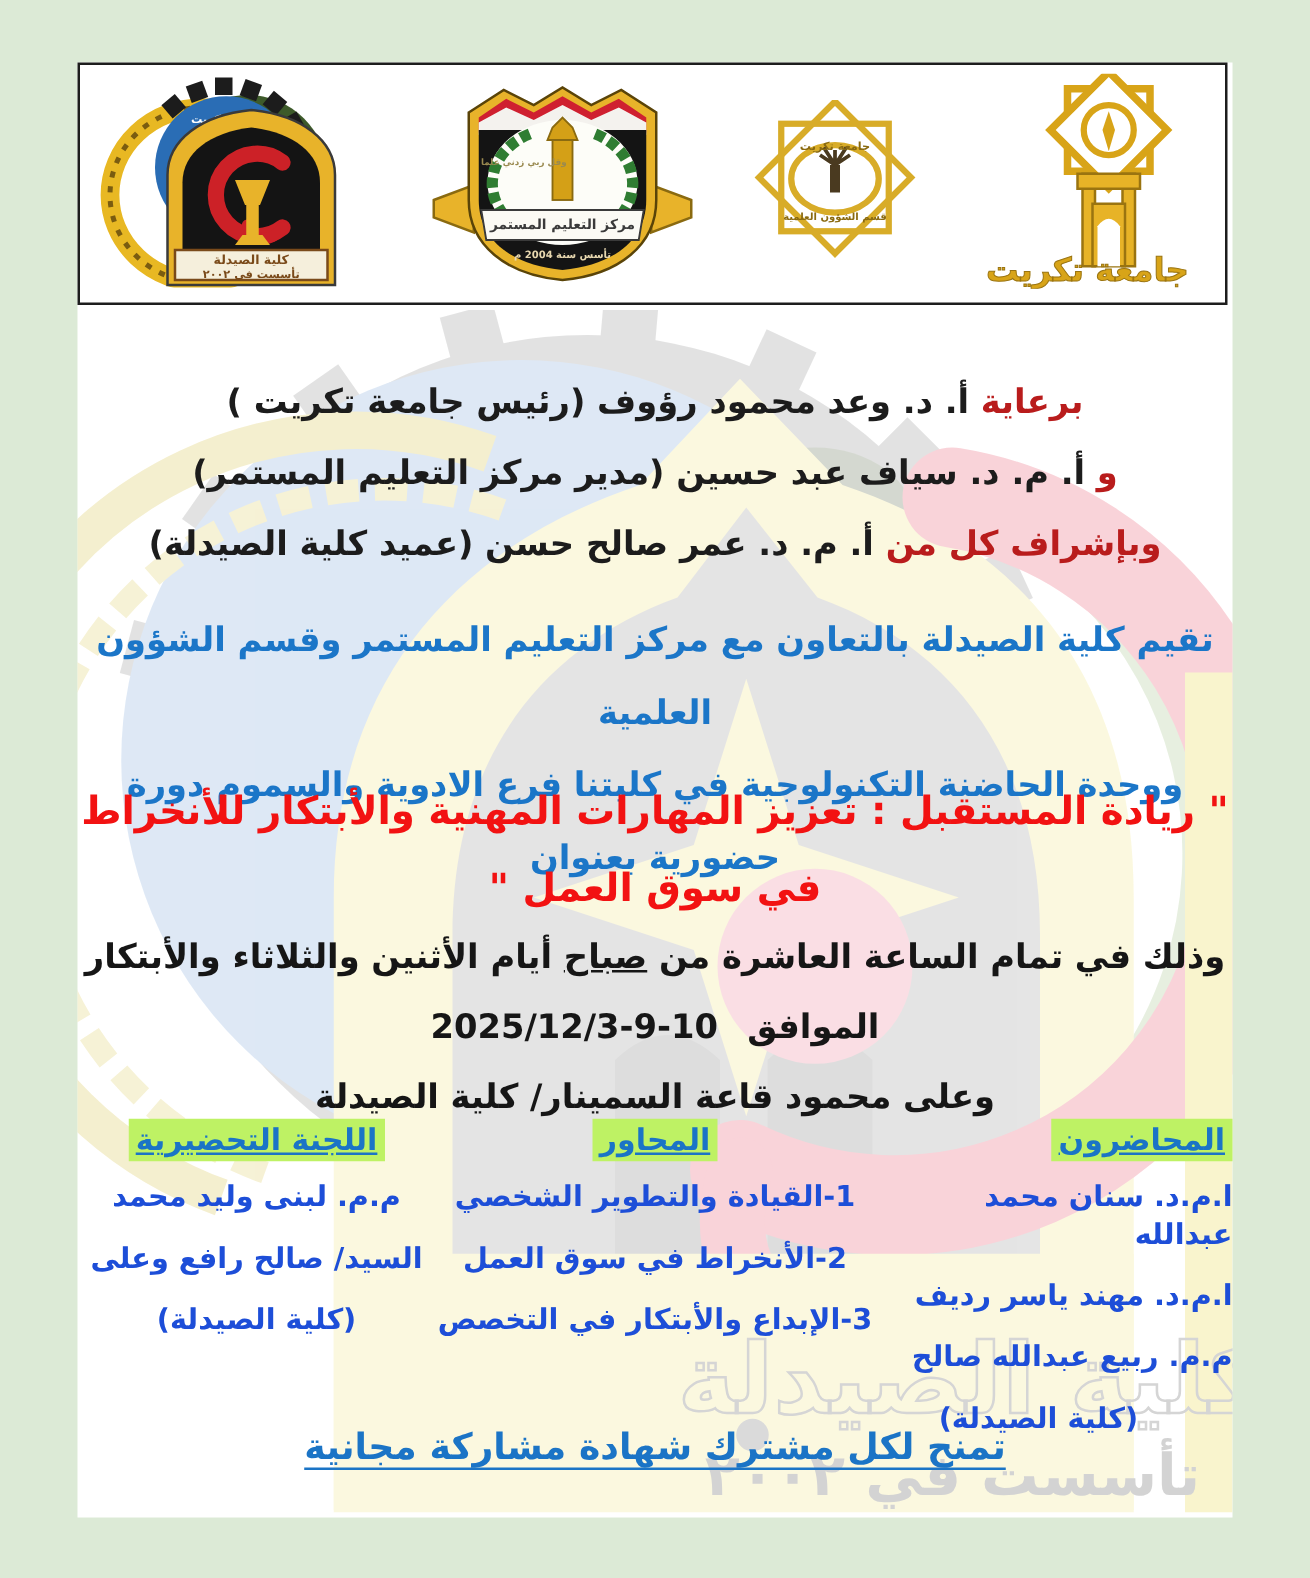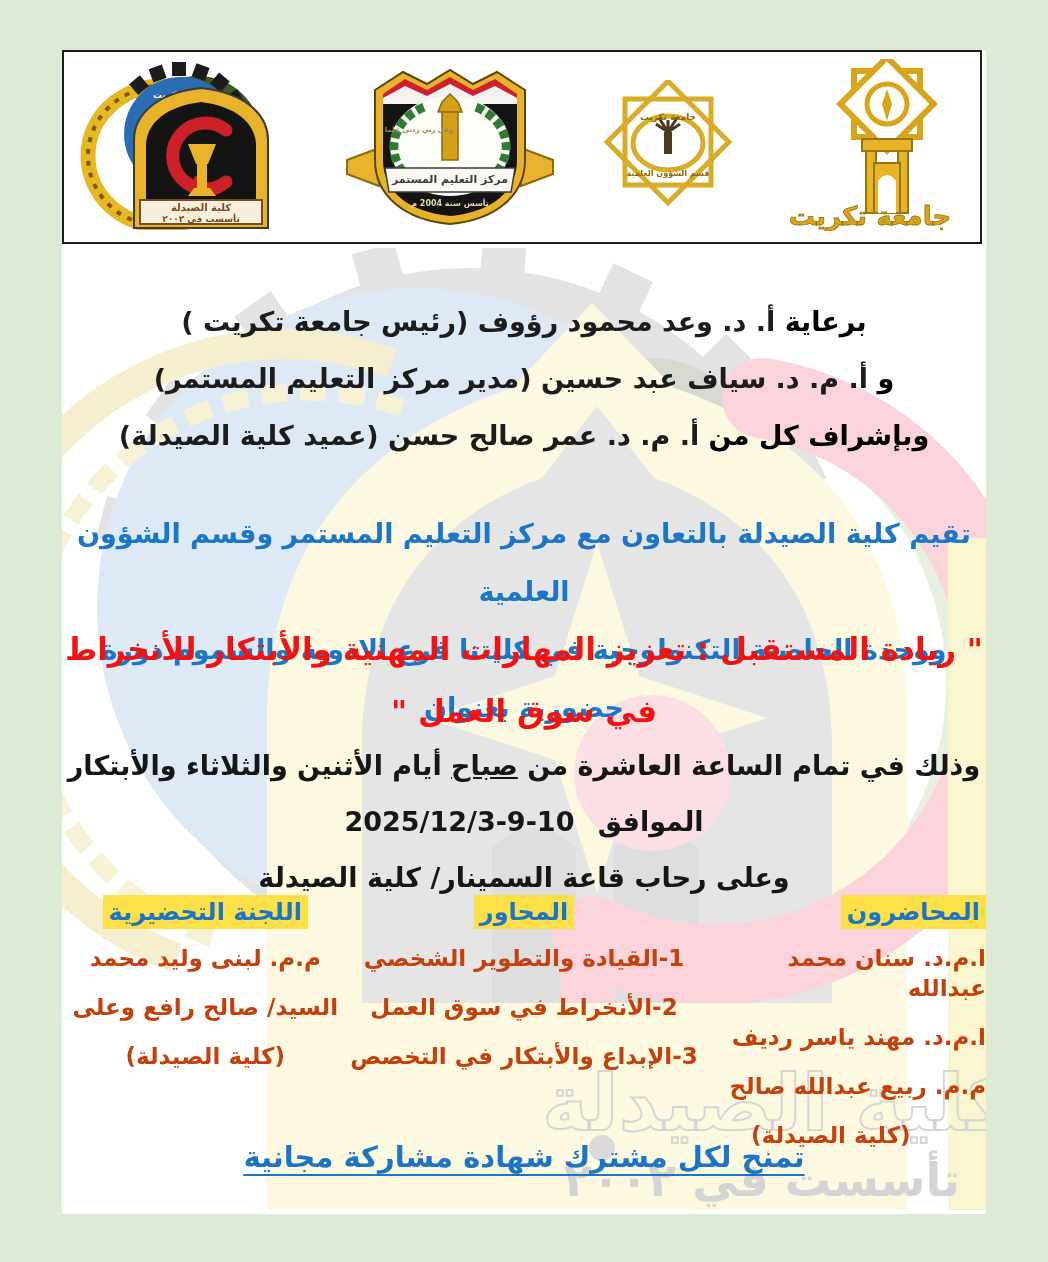--- a/index.html
+++ b/index.html
@@ -21,36 +21,36 @@
     border:2px solid #1d1d1d;background:#fff;z-index:3;
     display:flex;align-items:center;justify-content:space-between;
     direction:ltr;padding:0;box-sizing:border-box;
   }
   .logo{flex:0 0 auto;}
   
   .watermark{position:absolute;left:0;top:198px;width:924px;height:962px;z-index:0;pointer-events:none;}
   
   .block{position:absolute;left:0;width:924px;text-align:center;z-index:2;}
   .sponsor{top:243px;font-size:27px;line-height:57px;color:#1c1c1c;}
-  .b{color:#000000;}
-  .announce{top:455px;font-size:27px;line-height:58px;color:#1b76c8;}
+  .b{color:#b91c1c;}
+  .announce{top:434px;font-size:27px;line-height:58px;color:#1b76c8;}
   .course-title{top:568px;font-size:31px;line-height:62px;color:#f21212;}
   .sched{top:688px;font-size:27px;line-height:56px;color:#161616;}
   .u{text-decoration:underline;}
   .datenum{direction:ltr;unicode-bidi:isolate;display:inline-block;margin:0 14px 0 0;}
   .cols{
     top:845px;display:flex;flex-direction:row;z-index:2;
   }
   .col{box-sizing:border-box;}
   .col-lect{width:31%;text-align:right;padding-left:4px;}
   .col-topic{width:38%;text-align:center;}
   .col-comm{width:31%;text-align:center;}
   .col-head{display:inline-block;font-size:24px;color:#1b74c6;
-    background:#fde047;padding:3px 6px;margin-bottom:14px;}
-  .col-item{font-size:23px;color:#c2410c;line-height:30px;margin-bottom:19px;}
+    background:#bef264;text-decoration:underline;padding:3px 6px;margin-bottom:14px;}
+  .col-item{font-size:23px;color:#1d4ed8;line-height:30px;margin-bottom:19px;}
   .col-lect .col-item{padding-left:6px;}
   .col-item.indent{padding-right:34px;text-align:center;}
   .footer-note{top:1090px;font-size:29px;color:#1b74c6;}
   .footer-note span{text-decoration:underline;text-underline-offset:7px;}
   svg text{font-family:"DejaVu Sans", sans-serif;font-weight:700;}
 </style>
 </head>
 <body>
 
 <div class="sheet">
@@ -214,21 +214,21 @@
     <div class="block sched">
       <div>
         <span>وذلك في تمام الساعة العاشرة من</span>
         <span class="u">صباح</span>
         <span>أيام الأثنين والثلاثاء والأبتكار</span>
       </div>
       <div>
         <span>الموافق</span>
         <span class="datenum">2025/12/3-9-10</span>
       </div>
-      <div>وعلى رحاب قاعة السمينار/ كلية الصيدلة</div>
+      <div>وعلى محمود قاعة السمينار/ كلية الصيدلة</div>
     </div>
 
     <div class="block cols">
       <div class="col col-lect">
         <span class="col-head">المحاضرون</span>
         <div class="col-item">ا.م.د. سنان محمد عبدالله</div>
         <div class="col-item">ا.م.د. مهند ياسر رديف</div>
         <div class="col-item">م.م. ربيع عبدالله صالح</div>
         <div class="col-item indent">(كلية الصيدلة)</div>
       </div>

